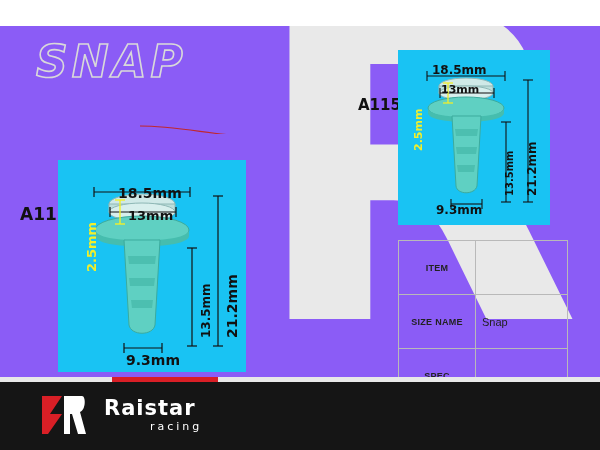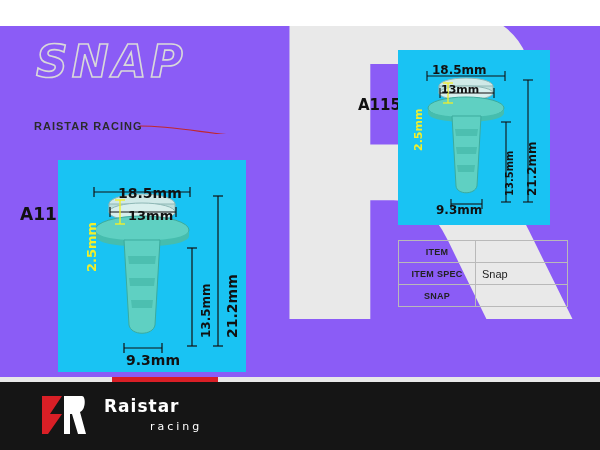--- a/index.html
+++ b/index.html
@@ -90,21 +90,21 @@
   .spec-table{
     position:absolute;
     left:398px;top:240px;
     width:170px;
     border-collapse:collapse;
     font-size:9px;
   }
   .spec-table td{
     border:1px solid #b9b9b9;
     height:21px;
-    padding:0 6px;
+    padding:16px 6px;
     color:#222;
   }
   .spec-table td.k{
     width:64px;
     text-align:center;
     font-weight:bold;
     letter-spacing:.3px;
   }
   .spec-table td.v{
     text-align:left;
@@ -132,21 +132,21 @@
   }
   .flogo{
     position:absolute;
     left:40px;top:12px;
     width:46px;height:42px;
   }
   .fname{
     position:absolute;
     left:104px;top:14px;
     color:#fff;
-    font-size:17px;
+    font-size:21px;
     font-weight:bold;
     letter-spacing:1px;
     font-family:"DejaVu Sans", sans-serif;
   }
   .fsub{
     position:absolute;
     left:150px;top:38px;
     color:#fff;
     font-size:11px;
     letter-spacing:3px;
@@ -161,21 +161,20 @@
 <body>
 
 <div class="page">
 
   <div class="watermark">
     <div class="rglyph">R</div>
   </div>
   <div class="topshade"></div>
 
   <div class="snap-title">SNAP</div>
-  <div class="brandline">RAISTAR RACING</div>
   <div class="redstroke">
     <svg width="90" height="12" viewBox="0 0 90 12">
       <path d="M0,2 C30,2 60,8 90,11" stroke="#c0272d" stroke-width="1.2" fill="none"></path>
     </svg>
   </div>
 
   <div class="label" id="label-left">A115</div>
   <div class="panel" id="panel-left">
     <svg width="188" height="212" viewBox="0 0 188 212">
 
@@ -267,22 +266,26 @@
   <div class="dim vert" style="left:504px;top:196px;font-size:10px;">13.5mm</div>
   <div class="dim" style="left:436px;top:203px;font-size:12px;">9.3mm</div>
 
   <table class="spec-table">
     <tbody>
         <tr>
       <td class="k">ITEM</td>
       <td class="v"></td>
     </tr>
     <tr>
-      <td class="k">ITEM SPEC</td>
+      <td class="k">SIZE NAME</td>
       <td class="v">Snap</td>
+    </tr>
+    <tr>
+      <td class="k">SPEC</td>
+      <td class="v"></td>
     </tr>
     <tr>
       <td class="k">SNAP</td>
       <td class="v"></td>
     </tr>
   </tbody>
     </table>
 
   <div class="footer-accent"></div>
   <div class="footer-red"></div>

